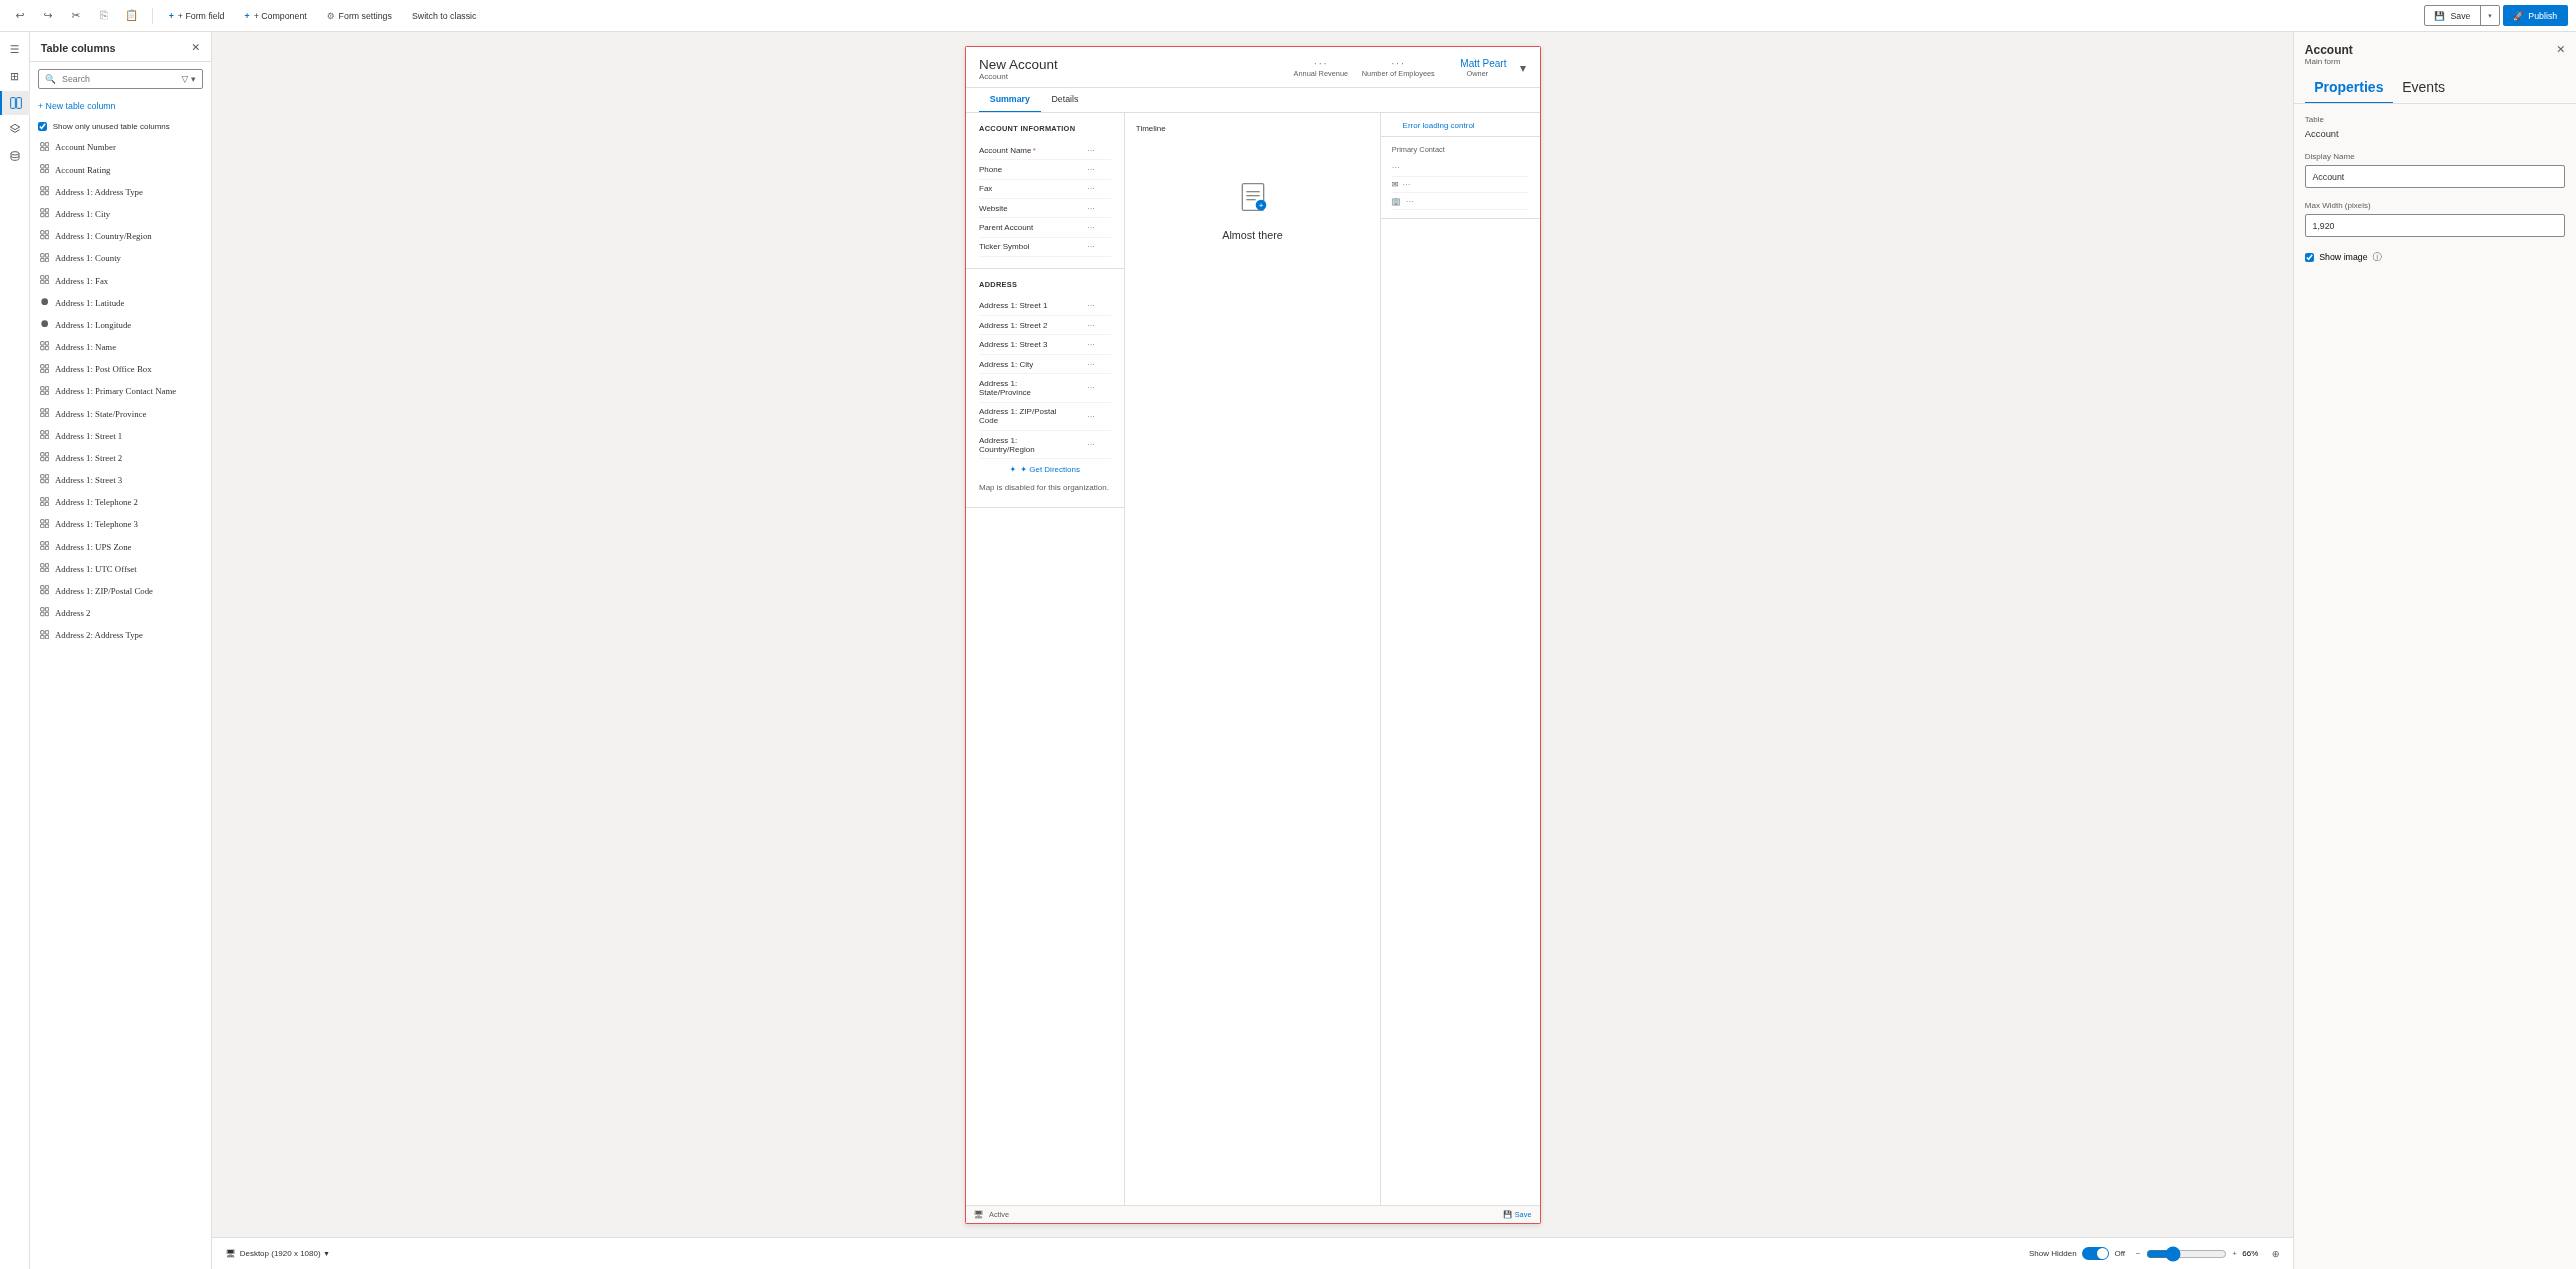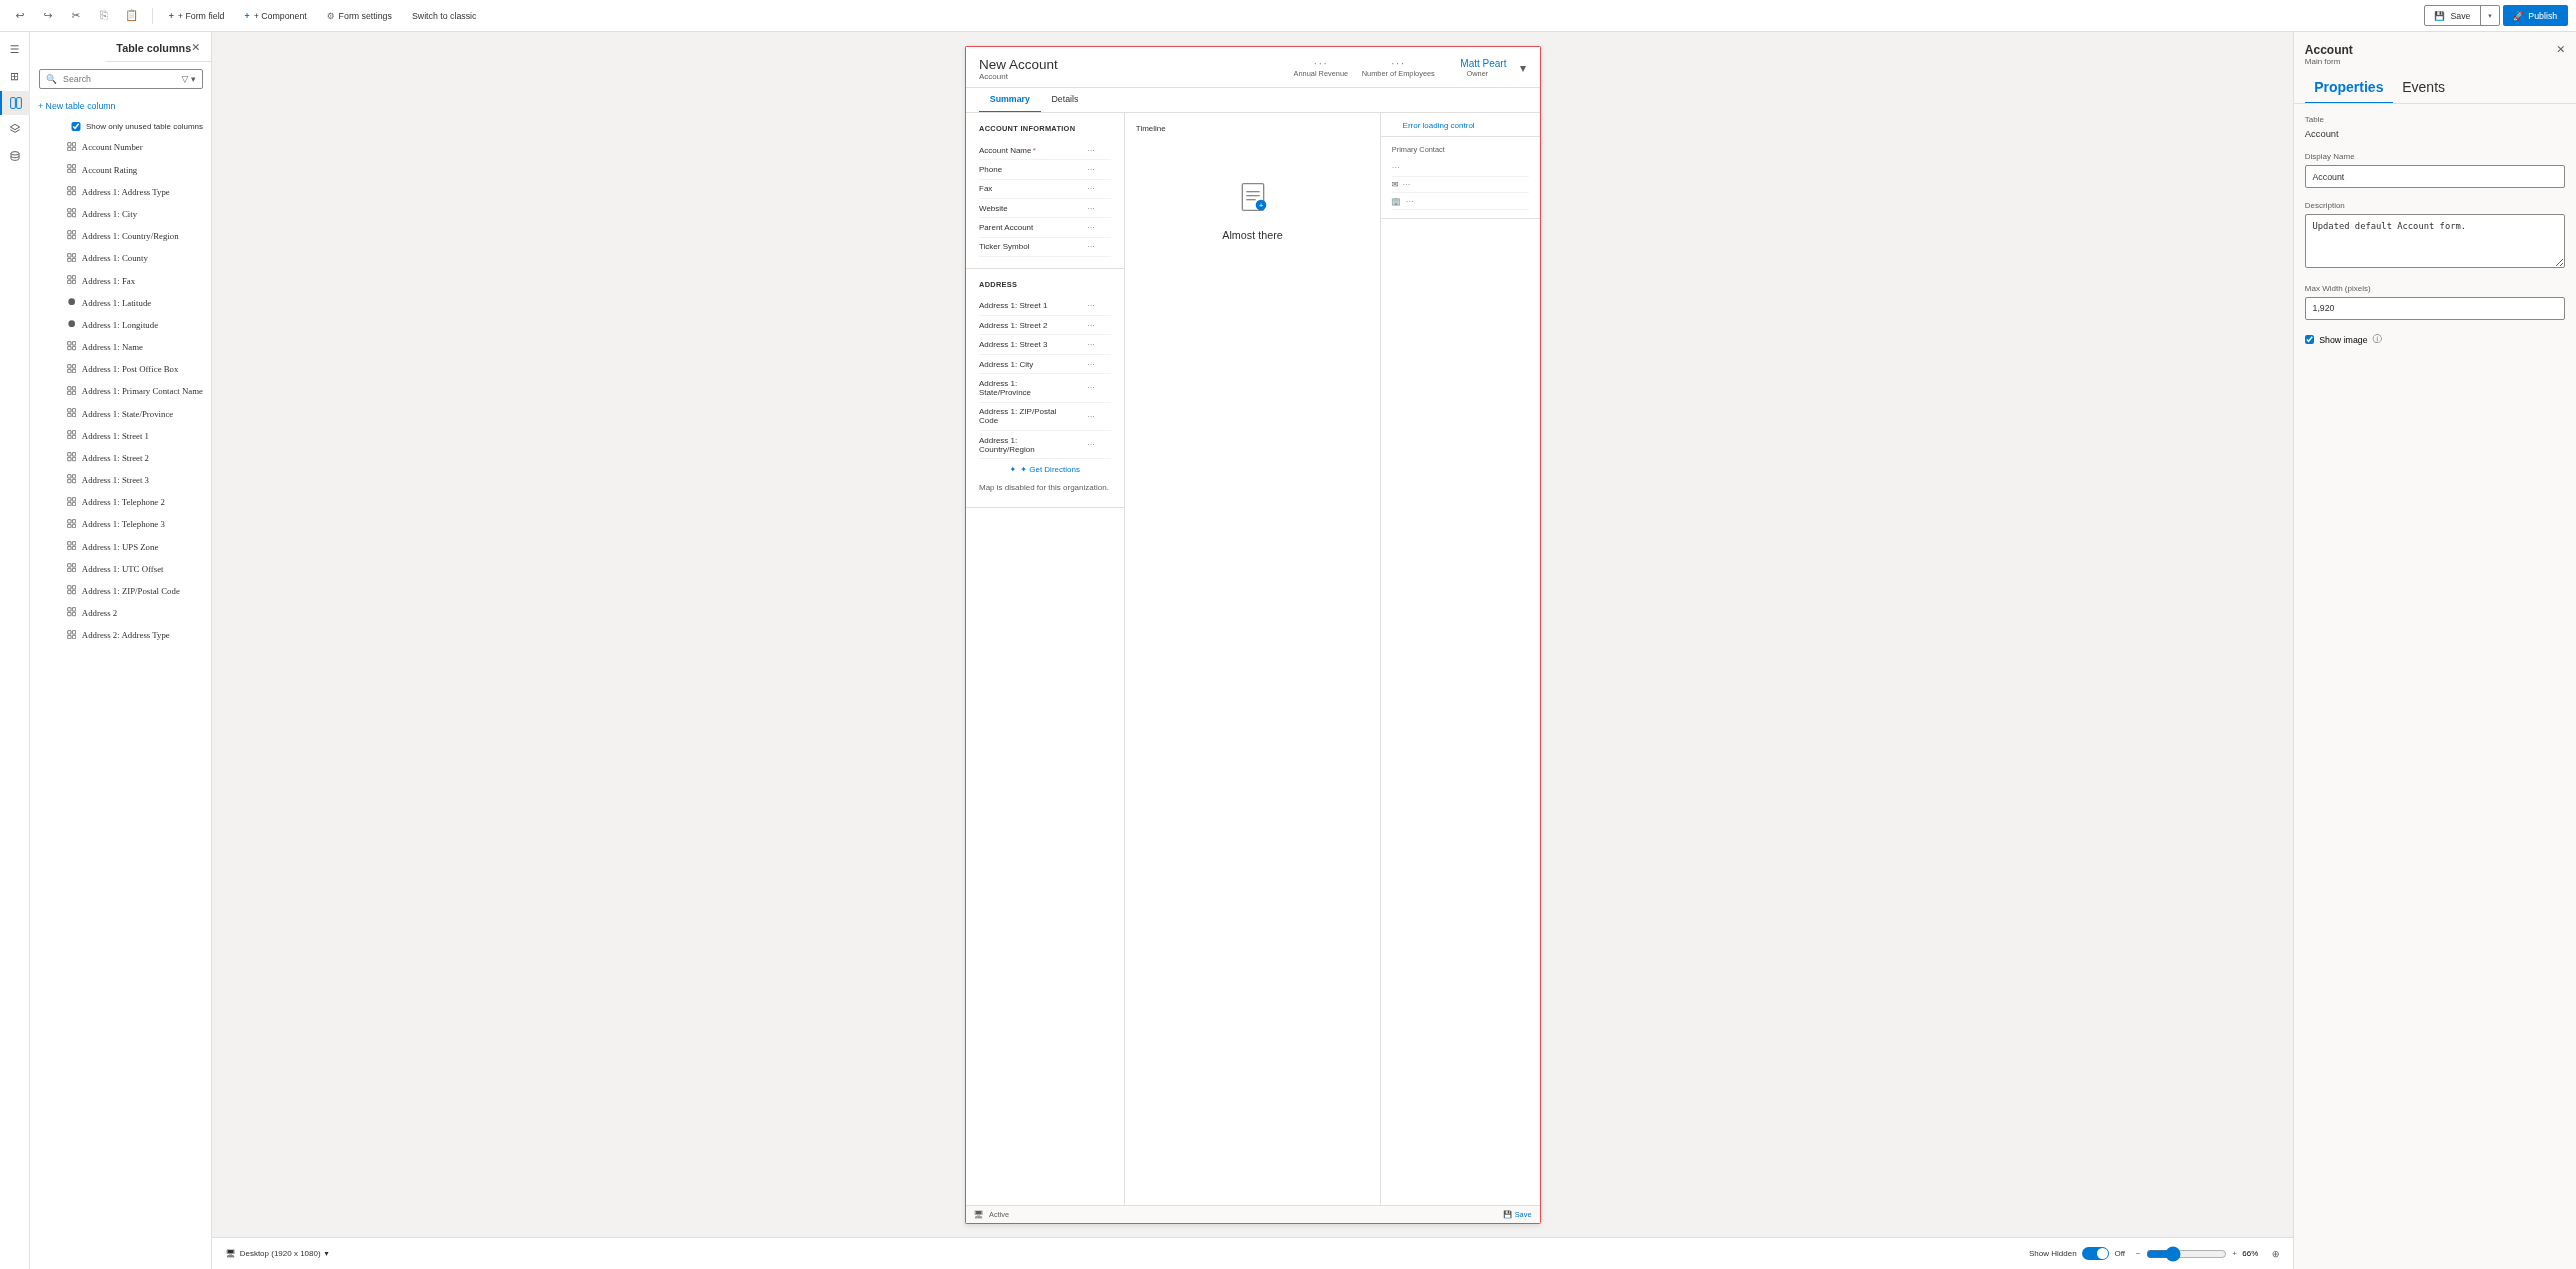--- a/index.html
+++ b/index.html
@@ -49,21 +49,21 @@
     .icon-sidebar-btn {
       width: 24px; height: 24px; display: flex; align-items: center; justify-content: center;
       border: none; background: transparent; cursor: pointer; border-radius: 2px;
       color: #605e5c; font-size: 10.8px;
     }
     .icon-sidebar-btn.active { background: #edebe9; color: #0078d4; border-left: 2px solid #0078d4; border-radius: 0; width: 27px; margin-left: -1.3px; }
 
     
     .table-columns-panel {
       width: 182px; background: #fff; border-right: 0.7px solid #e1dfdd;
-      display: flex; flex-direction: column; align-items: flex-end;
+      display: flex; flex-direction: column;
     }
     .panel-header {
       display: flex; align-items: center; justify-content: space-between;
       padding: 9.4px 10.8px 6.7px; border-bottom: 0.7px solid #e1dfdd;
     }
     .panel-title { font-size: 10.8px; font-weight: 600; color: #323130; }
     .panel-close { background: transparent; border: none; cursor: pointer; font-size: 10.8px; color: #605e5c; }
     .search-box {
       display: flex; align-items: center; gap: 5.4px;
       margin: 6.7px 8px; padding: 4px 6.7px;
@@ -704,24 +704,20 @@
     <div class="props-body">
       <div class="prop-group">
         <div class="prop-label">Table</div>
         <div class="prop-value">Account</div>
       </div>
       <div class="prop-group">
         <div class="prop-label">Display Name</div>
         <input class="prop-input" type="text" value="Account" style="">
       </div>
       <div class="prop-group">
-        <div class="prop-label">Description</div>
-        <textarea class="prop-textarea" style="">Updated default Account form.</textarea>
-      </div>
-      <div class="prop-group">
         <div class="prop-label">Max Width (pixels)</div>
         <input class="prop-input" type="text" value="1,920" style="">
       </div>
       <div class="prop-group prop-checkbox-row">
         <input type="checkbox" class="prop-checkbox" id="showImage" checked="" style="">
         <label for="showImage">Show image</label>
         <span style="color:#605e5c;font-size:9.4px;cursor:help;">ⓘ</span>
       </div>
     </div>
   </div>

